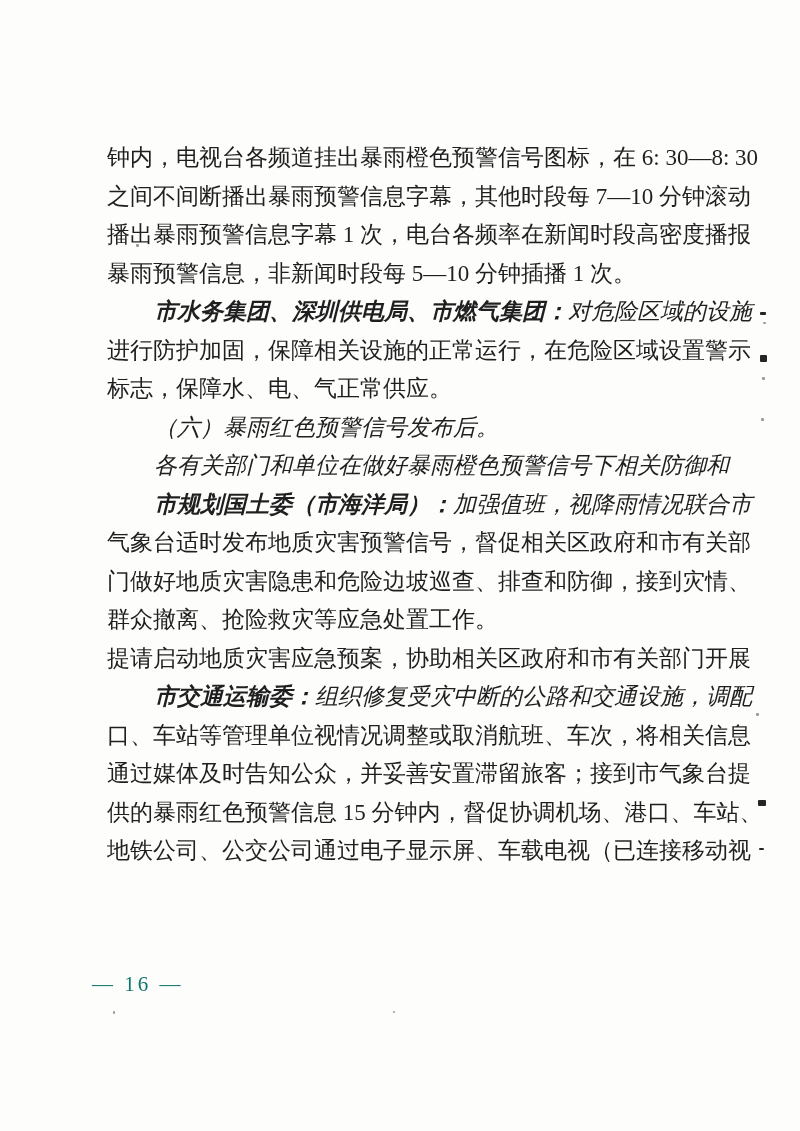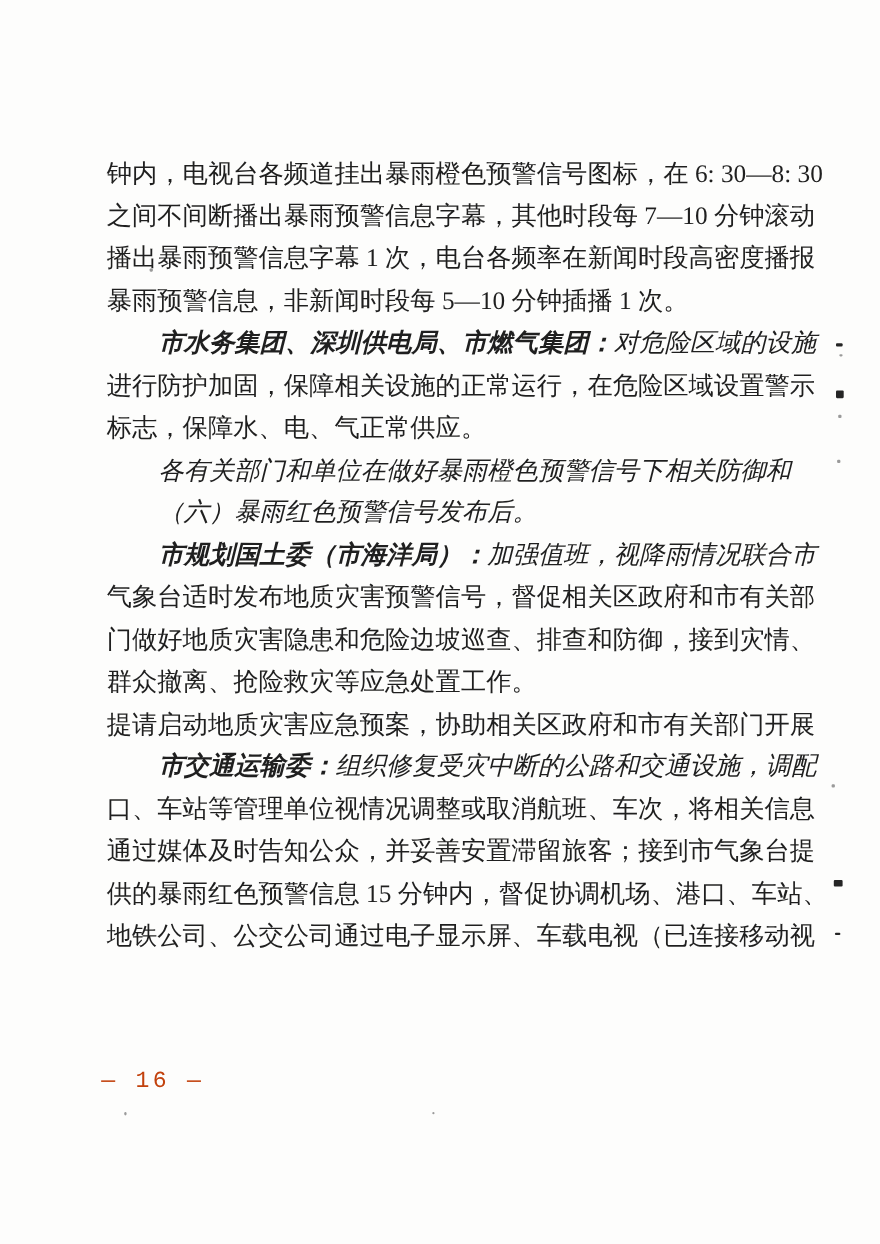--- a/index.html
+++ b/index.html
@@ -11,21 +11,21 @@
     position: relative;
     width: 800px;
     height: 1131px;
     background: #fdfdfc;
     font-family: "Liberation Serif", "DejaVu Serif", serif;
     color: #1e1e1e;
     overflow: hidden;
   }
   .text-block {
     position: absolute;
-    left: 97px;
+    left: 107px;
     top: 139px;
     width: 614px;
   }
   .line {
     height: 38.5px;
     line-height: 38.5px;
     font-size: 23px;
     white-space: nowrap;
     color: #1f1f1f;
   }
@@ -34,23 +34,22 @@
     font-style: italic;
   }
   .seg { display: inline; }
   .seg.bold { font-weight: 700; }
   .footer {
     position: absolute;
     left: 92px;
     top: 972px;
     font-size: 21px;
     letter-spacing: 3px;
-    color: #c2410c;
+    color: #0f766e;
     white-space: nowrap;
-    font-family: Liberation Mono, monospace;
   }
   .speck {
     position: absolute;
     background: #252525;
     border-radius: 1px;
   }
   .speck.faint { background: #9a9a9a; }
 </style>
 </head>
 <body>
@@ -58,22 +57,22 @@
 <div class="page">
 
   <div class="text-block" id="lines">
       <div class="line"><span class="seg">钟内，电视台各频道挂出暴雨橙色预警信号图标，在 6: 30—8: 30</span></div>
       <div class="line"><span class="seg">之间不间断播出暴雨预警信息字幕，其他时段每 7—10 分钟滚动</span></div>
       <div class="line"><span class="seg">播出暴雨预警信息字幕 1 次，电台各频率在新闻时段高密度播报</span></div>
       <div class="line"><span class="seg">暴雨预警信息，非新闻时段每 5—10 分钟插播 1 次。</span></div>
       <div class="line indent"><span class="seg bold">市水务集团、深圳供电局、市燃气集团：</span><span class="seg">对危险区域的设施</span></div>
       <div class="line"><span class="seg">进行防护加固，保障相关设施的正常运行，在危险区域设置警示</span></div>
       <div class="line"><span class="seg">标志，保障水、电、气正常供应。</span></div>
+      <div class="line indent"><span class="seg">（六）暴雨红色预警信号发布后。</span></div>
       <div class="line indent"><span class="seg">各有关部门和单位在做好暴雨橙色预警信号下相关防御和</span></div>
-      <div class="line indent"><span class="seg">（六）暴雨红色预警信号发布后。</span></div>
       <div class="line indent"><span class="seg bold">市规划国土委（市海洋局）：</span><span class="seg">加强值班，视降雨情况联合市</span></div>
       <div class="line"><span class="seg">气象台适时发布地质灾害预警信号，督促相关区政府和市有关部</span></div>
       <div class="line"><span class="seg">门做好地质灾害隐患和危险边坡巡查、排查和防御，接到灾情、</span></div>
       <div class="line"><span class="seg">群众撤离、抢险救灾等应急处置工作。</span></div>
       <div class="line"><span class="seg">提请启动地质灾害应急预案，协助相关区政府和市有关部门开展</span></div>
       <div class="line indent"><span class="seg bold">市交通运输委：</span><span class="seg">组织修复受灾中断的公路和交通设施，调配</span></div>
       <div class="line"><span class="seg">口、车站等管理单位视情况调整或取消航班、车次，将相关信息</span></div>
       <div class="line"><span class="seg">通过媒体及时告知公众，并妥善安置滞留旅客；接到市气象台提</span></div>
       <div class="line"><span class="seg">供的暴雨红色预警信息 15 分钟内，督促协调机场、港口、车站、</span></div>
       <div class="line"><span class="seg">地铁公司、公交公司通过电子显示屏、车载电视（已连接移动视</span></div>

